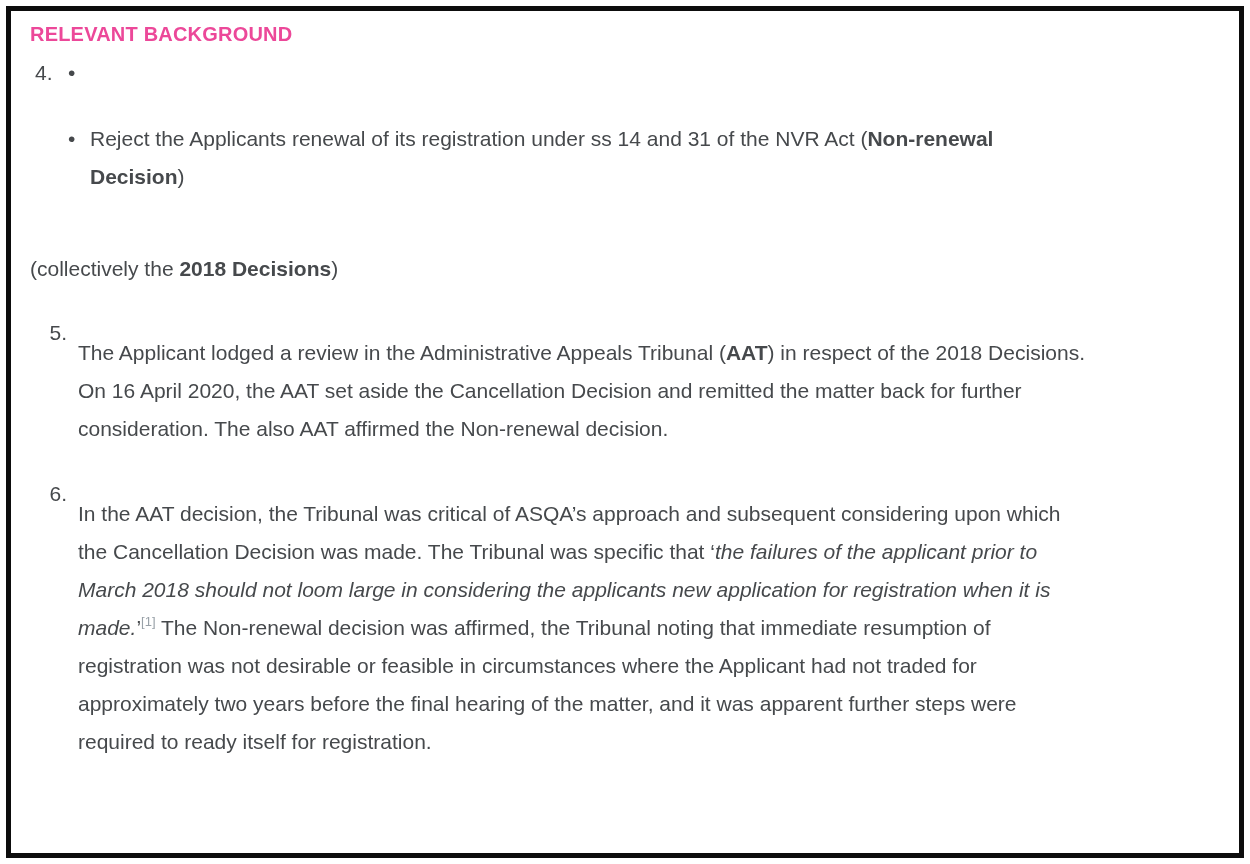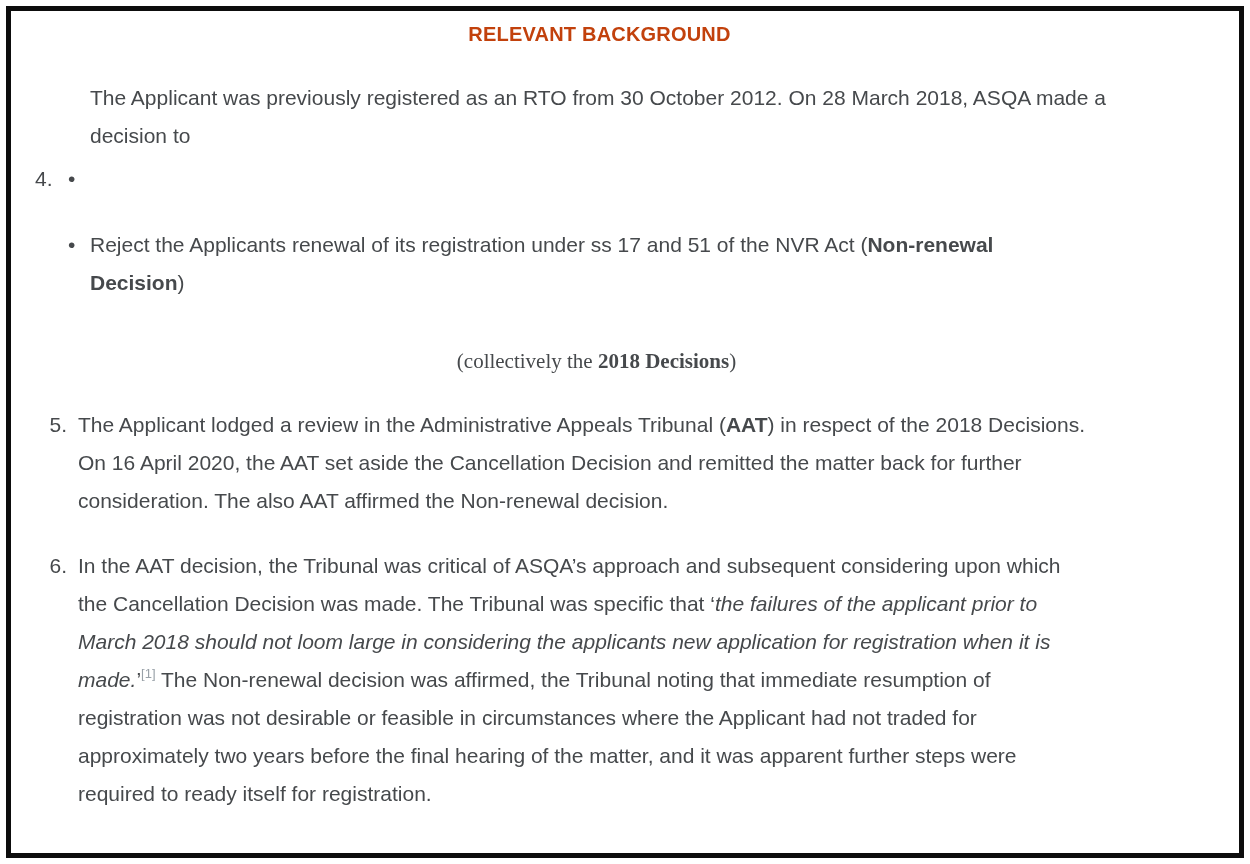--- a/index.html
+++ b/index.html
@@ -6,64 +6,62 @@
   body {
     width: 1250px; height: 864px; position: relative; overflow: hidden;
     font-family: "Liberation Sans", "DejaVu Sans", sans-serif;
   }
   .frame {
     position: absolute; left: 6px; top: 6px; right: 6px; bottom: 6px;
     border: 5px solid #0d0d0d; background: #ffffff; box-sizing: border-box;
     padding: 8px 70px 10px 19px; color: #46494c; overflow: hidden;
   }
   .heading {
-    font-size: 20px; font-weight: 700; color: #c2410c;
-    line-height: 30px; letter-spacing: 0.2px; margin: 0; text-align: center;
+    font-size: 20px; font-weight: 700; color: #ec4899;
+    line-height: 30px; letter-spacing: 0.2px; margin: 0;
   }
   .bodytext { font-size: 21px; line-height: 38px; }
   .pre { white-space: pre; }
   .intro { margin: 30px 0 0 60px; }
   .item4 { display: flex; margin-top: 5px; }
   .num4 { flex: 0 0 33px; box-sizing: border-box; padding-left: 5px; }
   .bullets { flex: 1 1 auto; }
   .bullet { display: flex; }
   .bullet + .bullet { margin-top: 28px; }
   .dot { flex: 0 0 27px; box-sizing: border-box; padding-left: 5px; }
-  .collective { margin-top: 40px; text-align: center; padding-right: 6px; font-family: Liberation Serif, serif; }
+  .collective { margin-top: 54px; text-align: left; padding-right: 6px; }
   .pitem { display: flex; }
   .pitem5 { margin-top: 26px; }
   .pitem6 { margin-top: 27px; }
   .pnum { flex: 0 0 48px; box-sizing: border-box; text-align: right; padding-right: 11px; }
-  .ptext { flex: 1 1 auto; }
+  .ptext { flex: 1 1 auto; margin-top: 20px; }
   .seg-bold { font-weight: 700; }
   .seg-italic { font-style: italic; }
   .seg-sup {
     font-size: 13px; line-height: 0; position: relative; top: -9px;
     color: #99a1a8; cursor: pointer;
   }
 </style>
 </head>
 <body>
 
 <div class="frame">
 
   <h1 class="heading">RELEVANT BACKGROUND</h1>
 
-  <div class="bodytext pre intro"><span>The Applicant was previously registered as an RTO from 30 October 2012. On 28 March 2018, ASQA made a
-decision to</span></div>
 
   <div class="item4 bodytext">
     <div class="num4">4.</div>
     <div class="bullets">
       <div class="bullet">
         <div class="dot">•</div>
       </div>
       <div class="bullet">
         <div class="dot">•</div>
-        <div class="pre"><span>Reject the Applicants renewal of its registration under ss 17 and 51 of the NVR Act (</span><span class="seg-bold">Non-renewal
+        <div class="pre"><span>Reject the Applicants renewal of its registration under ss 14 and 31 of the NVR Act (</span><span class="seg-bold">Non-renewal
 Decision</span><span>)</span></div>
       </div>
     </div>
   </div>
 
   <div class="bodytext collective"><span>(collectively the </span><span class="seg-bold">2018 Decisions</span><span>)</span></div>
 
   <div class="pitem pitem5 bodytext">
     <div class="pnum">5.</div>
     <div class="ptext pre"><span>The Applicant lodged a review in the Administrative Appeals Tribunal (</span><span class="seg-bold">AAT</span><span>) in respect of the 2018 Decisions.

